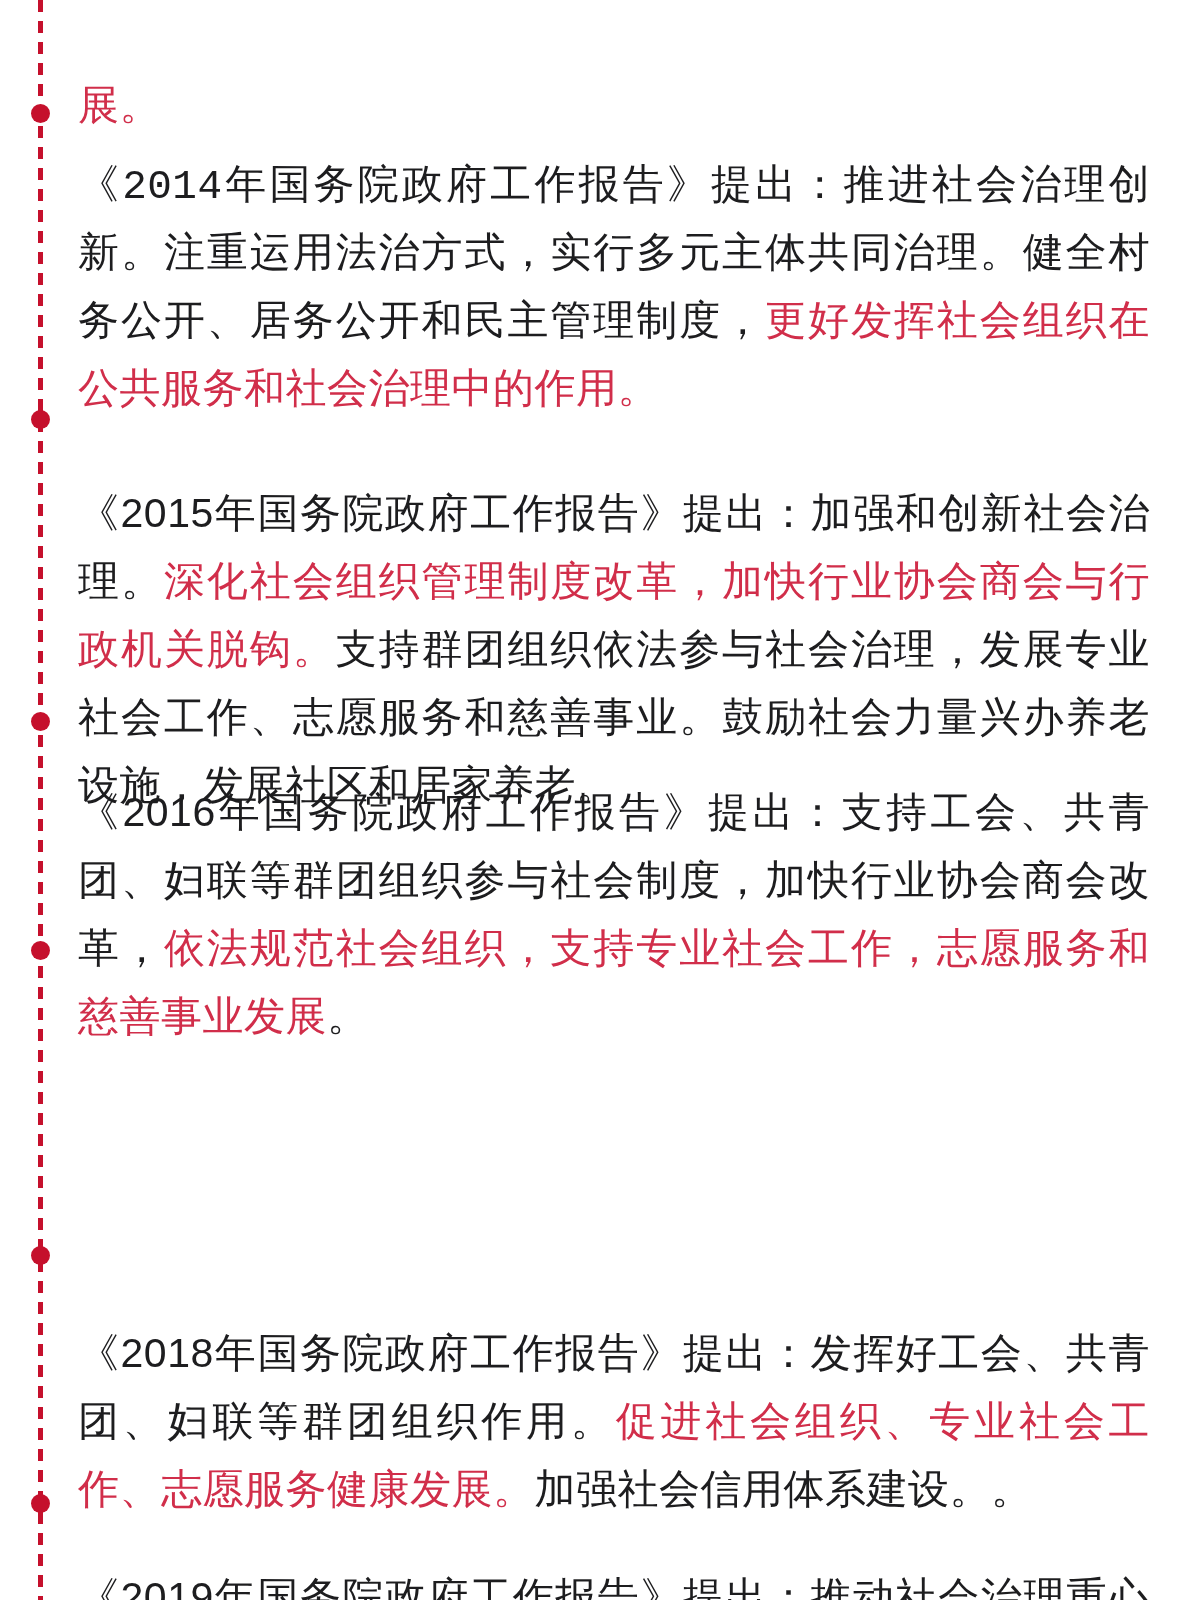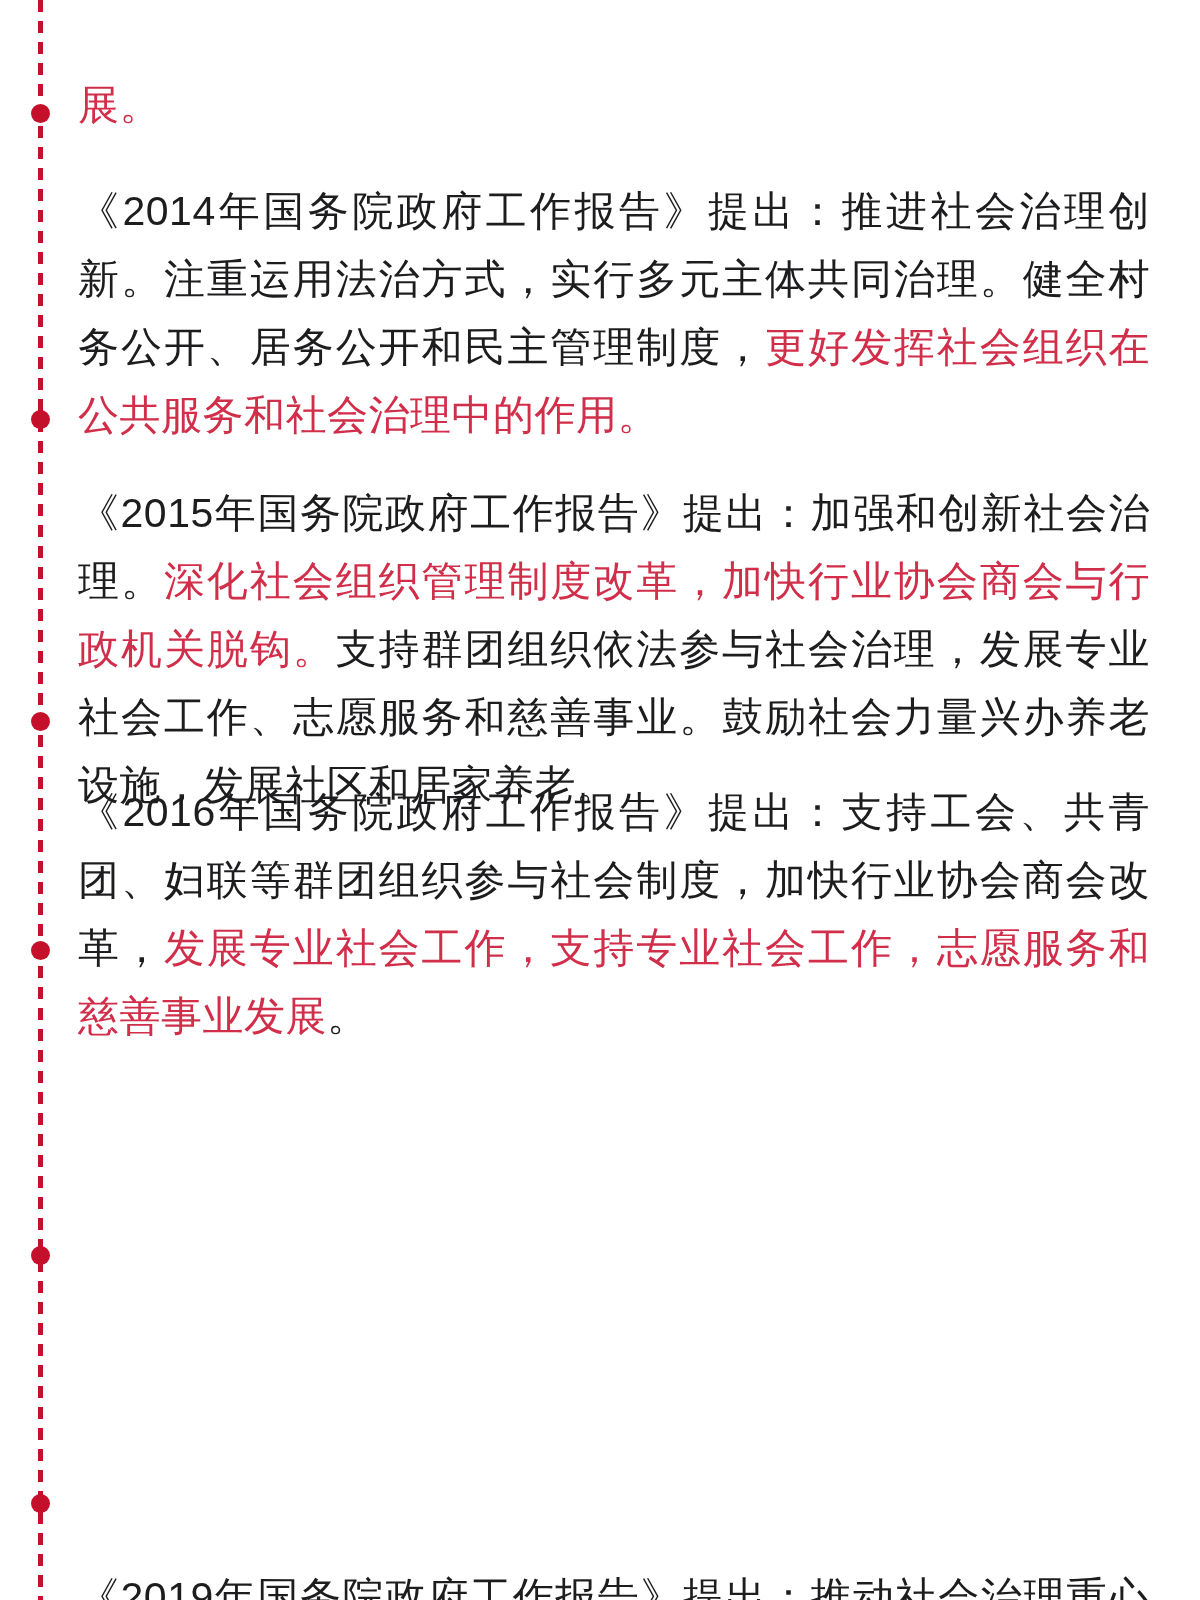--- a/index.html
+++ b/index.html
@@ -46,21 +46,21 @@
     left: 78px;
     width: 1072px;
     font-size: 41px;
     line-height: 68px;
     letter-spacing: 0.5px;
     text-align: justify;
     color: #1d1d1f;
     word-break: break-all;
   }
   .p0 { top: 30px; }
-  .p1 { top: 136px; }
+  .p1 { top: 112px; font-family: Liberation Mono, monospace; }
   .p2 { top: 438px; }
   .p3 { top: 737px; }
   .p4 { top: 975px; }
   .p5 { top: 1278px; }
   .p6 { top: 1522px; }
 
   .c-black { color: #1d1d1f; }
   .c-red   { color: #d12e4a; }
 </style>
 </head>
@@ -76,19 +76,20 @@
   <div class="dot dot-4"></div>
   <div class="dot dot-5"></div>
   <div class="dot dot-6"></div>
 
   <p class="para p0"><span class="c-red">展。</span></p>
 
   <p class="para p1"><span class="c-black">《2014年国务院政府工作报告》提出：推进社会治理创新。注重运用法治方式，实行多元主体共同治理。健全村务公开、居务公开和民主管理制度，</span><span class="c-red">更好发挥社会组织在公共服务和社会治理中的作用。</span></p>
 
   <p class="para p2"><span class="c-black">《2015年国务院政府工作报告》提出：加强和创新社会治理。</span><span class="c-red">深化社会组织管理制度改革，加快行业协会商会与行政机关脱钩。</span><span class="c-black">支持群团组织依法参与社会治理，发展专业社会工作、志愿服务和慈善事业。鼓励社会力量兴办养老设施，发展社区和居家养老。</span></p>
 
-  <p class="para p3"><span class="c-black">《2016年国务院政府工作报告》提出：支持工会、共青团、妇联等群团组织参与社会制度，加快行业协会商会改革，</span><span class="c-red">发展专业社会工作，支持专业社会工作，志愿服务和慈善事业发展</span><span class="c-black">。</span></p>
+  <p class="para p3"><span class="c-black">《2016年国务院政府工作报告》提出：支持工会、共青团、妇联等群团组织参与社会制度，加快行业协会商会改革，</span><span class="c-red">依法规范社会组织，支持专业社会工作，志愿服务和慈善事业发展</span><span class="c-black">。</span></p>
 
 
+  <p class="para p5"><span class="c-black">《2018年国务院政府工作报告》提出：发挥好工会、共青团、妇联等群团组织作用。</span><span class="c-red">促进社会组织、专业社会工作、志愿服务健康发展。</span><span class="c-black">加强社会信用体系建设。。</span></p>
 
   <p class="para p6"><span class="c-black">《2019年国务院政府工作报告》提出：推动社会治理重心向基层下</span></p>
 
 </div>
 
 </body></html>

